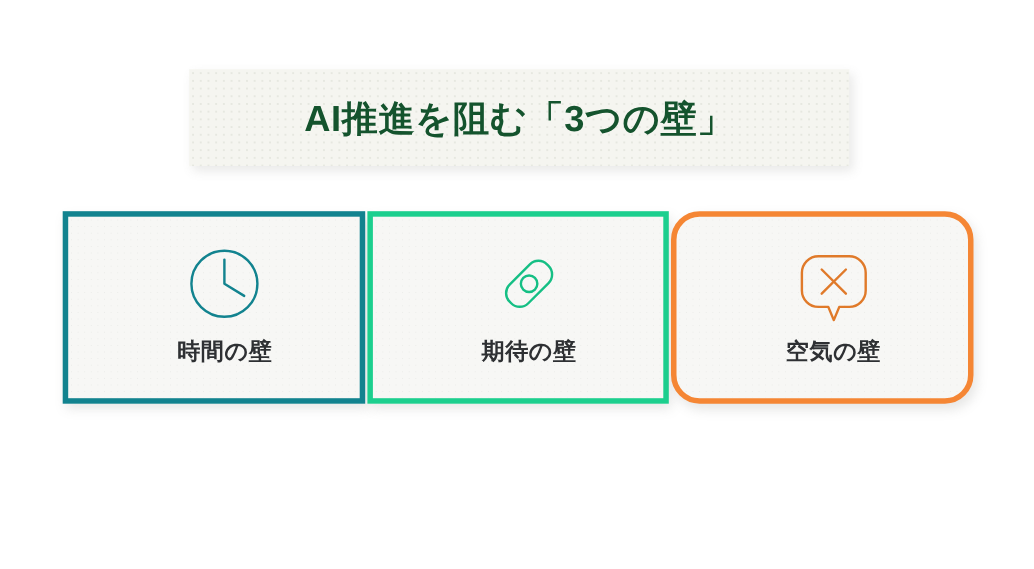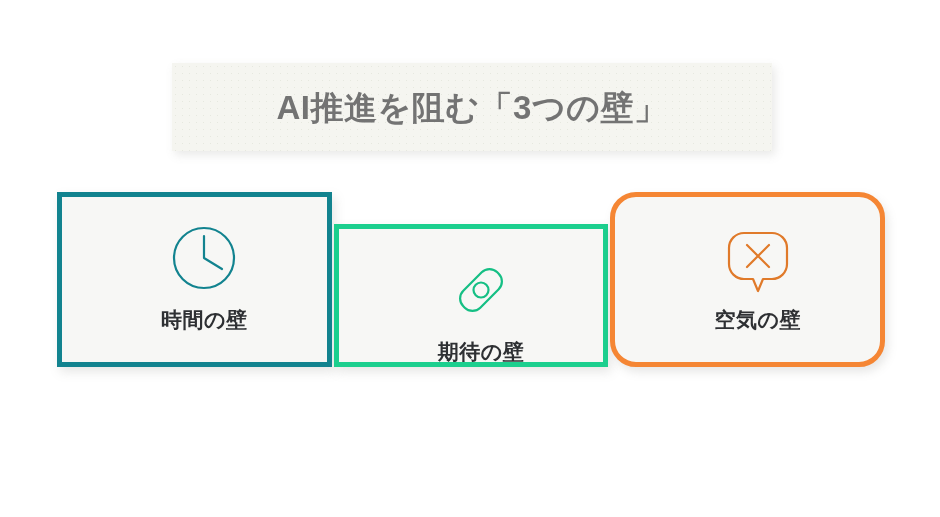--- a/index.html
+++ b/index.html
@@ -40,21 +40,21 @@
     position: absolute;
     inset: 0;
     pointer-events: none;
     background-image:
       radial-gradient(rgba(150, 160, 140, 0.16) 0.7px, transparent 0.8px);
     background-size: 7px 7px;
   }
   .title-text {
     position: relative;
     z-index: 2;
-    color: #737373;
+    color: #14532d;
     font-size: 33px;
     font-weight: 700;
     letter-spacing: 0.5px;
     white-space: nowrap;
     line-height: 1;
   }
 
   
   .cards-row {
     position: absolute;
@@ -83,21 +83,21 @@
   .card::before {
     content: "";
     position: absolute;
     inset: 0;
     pointer-events: none;
     background-image:
       radial-gradient(rgba(150, 155, 145, 0.13) 0.6px, transparent 0.7px);
     background-size: 6px 6px;
   }
   .card.teal   { border-color: #12838f; }
-  .card.green  { border-color: #1ccf8e; margin-top: 32px; }
+  .card.green  { border-color: #1ccf8e; }
   .card.orange { border-color: #f58634; border-radius: 26px; }
 
   .card-icon {
     position: relative;
     z-index: 2;
     margin-top: 22px;
     width: 78px;
     height: 78px;
     display: flex;
     align-items: center;

